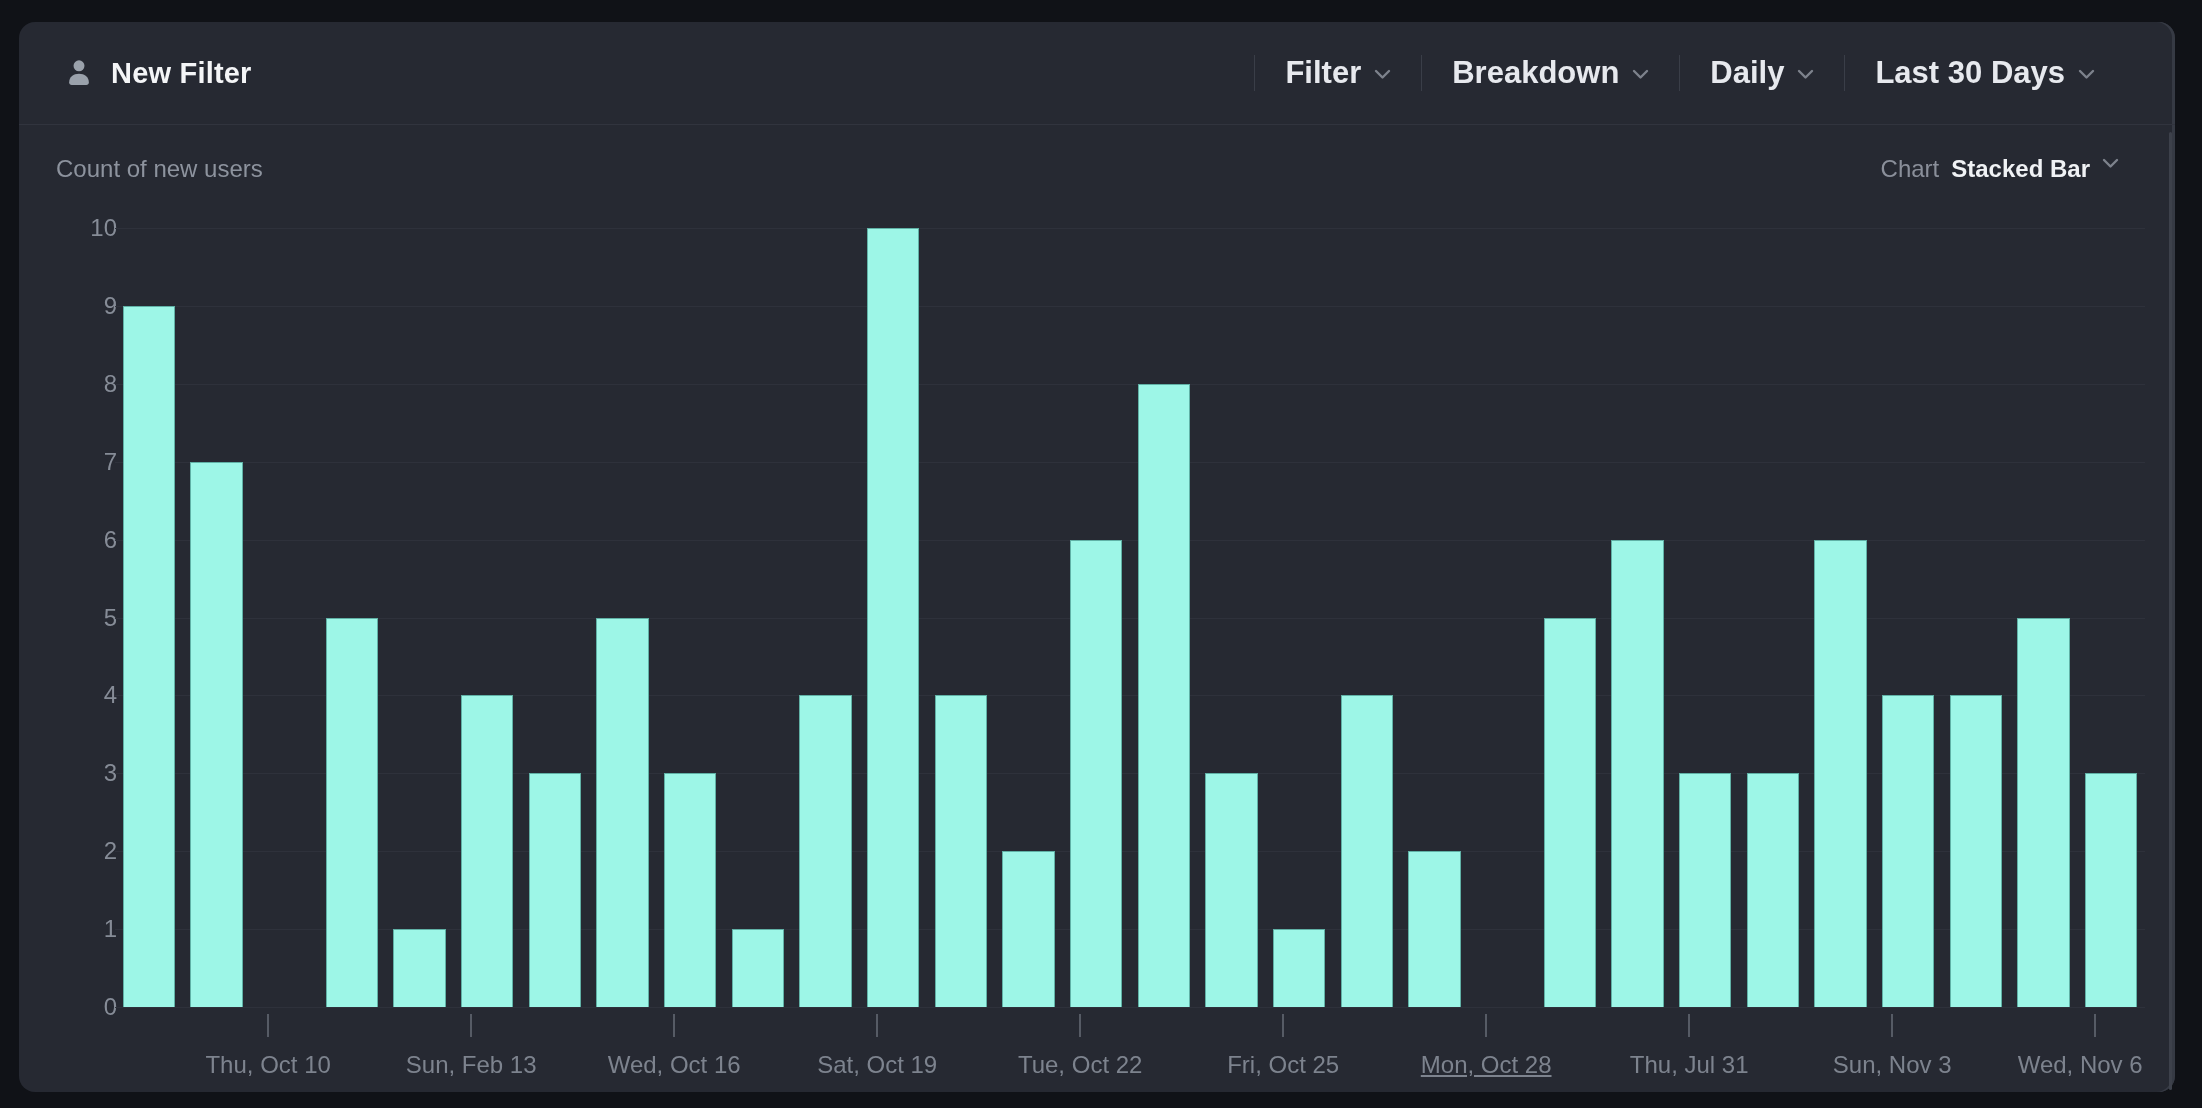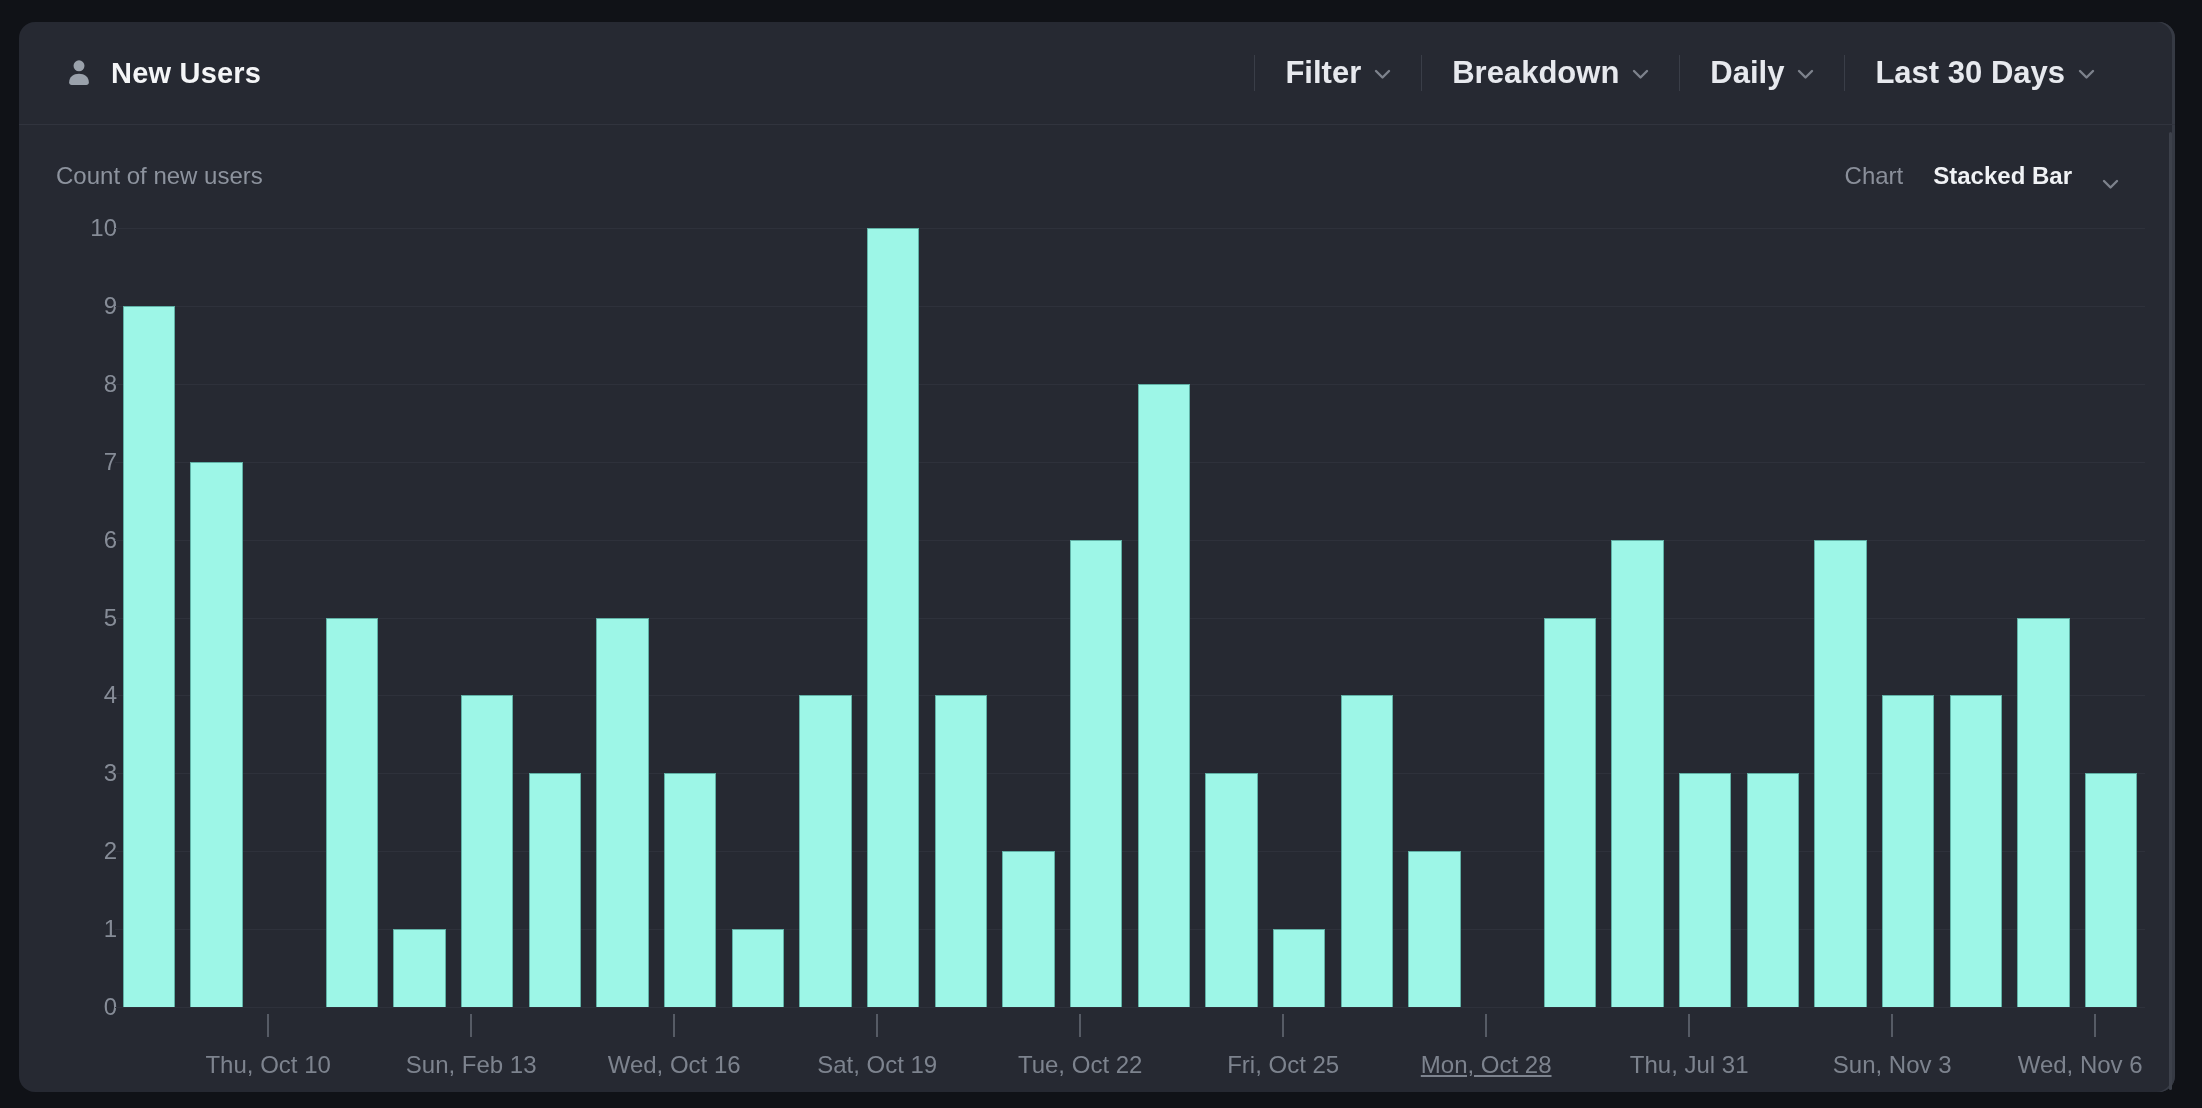--- a/index.html
+++ b/index.html
@@ -67,33 +67,33 @@
   .chevron svg { display: block; width: 100%; height: 100%; stroke: #7d828c; fill: none; }
   .header-rule {
     position: absolute;
     left: 0; right: 0; top: 102px;
     height: 1px;
     background: #31343e;
   }
   
   .subheader {
     position: absolute;
-    left: 0; right: 0; top: 110px;
+    left: 0; right: 0; top: 103px;
     height: 88px;
     display: flex;
     align-items: center;
     padding: 0 56px 0 37px;
     box-sizing: border-box;
   }
   .metric-label { color: #8d939e; font-size: 24px; font-weight: 500; }
   .chart-select {
     margin-left: auto;
     display: flex;
-    align-items: flex-end;
-    gap: 30px;
+    align-items: flex-start;
+    gap: 12px;
     cursor: pointer;
   }
   .chart-select .chart-word { color: #8a8f9a; font-size: 24px; font-weight: 500; }
   .chart-select .chart-type { color: #f0f2f5; font-size: 24px; font-weight: 700; }
   
   .plot-wrap { position: absolute; left: 0; top: 0; width: 100%; height: 100%; }
   .ylabels {
     position: absolute;
     left: 20px; top: 206px;
     width: 78px; height: 779px;
@@ -167,21 +167,21 @@
 <div class="card">
 
   <div class="header">
     <div class="header-left">
       <span class="person-icon">
         <svg viewBox="0 0 24 24">
           <circle cx="12" cy="6.6" r="4.1"></circle>
           <path d="M4.6 19.2c0-4.2 3.3-6.6 7.4-6.6s7.4 2.4 7.4 6.6c0 1.1-.8 1.8-1.9 1.8H6.5c-1.1 0-1.9-.7-1.9-1.8z"></path>
         </svg>
       </span>
-      <span class="title">New Users</span>
+      <span class="title">New Filter</span>
     </div>
 
     <div class="header-controls">
       <span class="ctrl-divider"></span>
       <div class="control">
         <span>Filter</span>
         <span class="chevron">
           <svg viewBox="0 0 17 11">
               <path d="M2 2l6.5 6.5L15 2" stroke-width="2.4" stroke-linecap="round" stroke-linejoin="round"></path>
             </svg>

